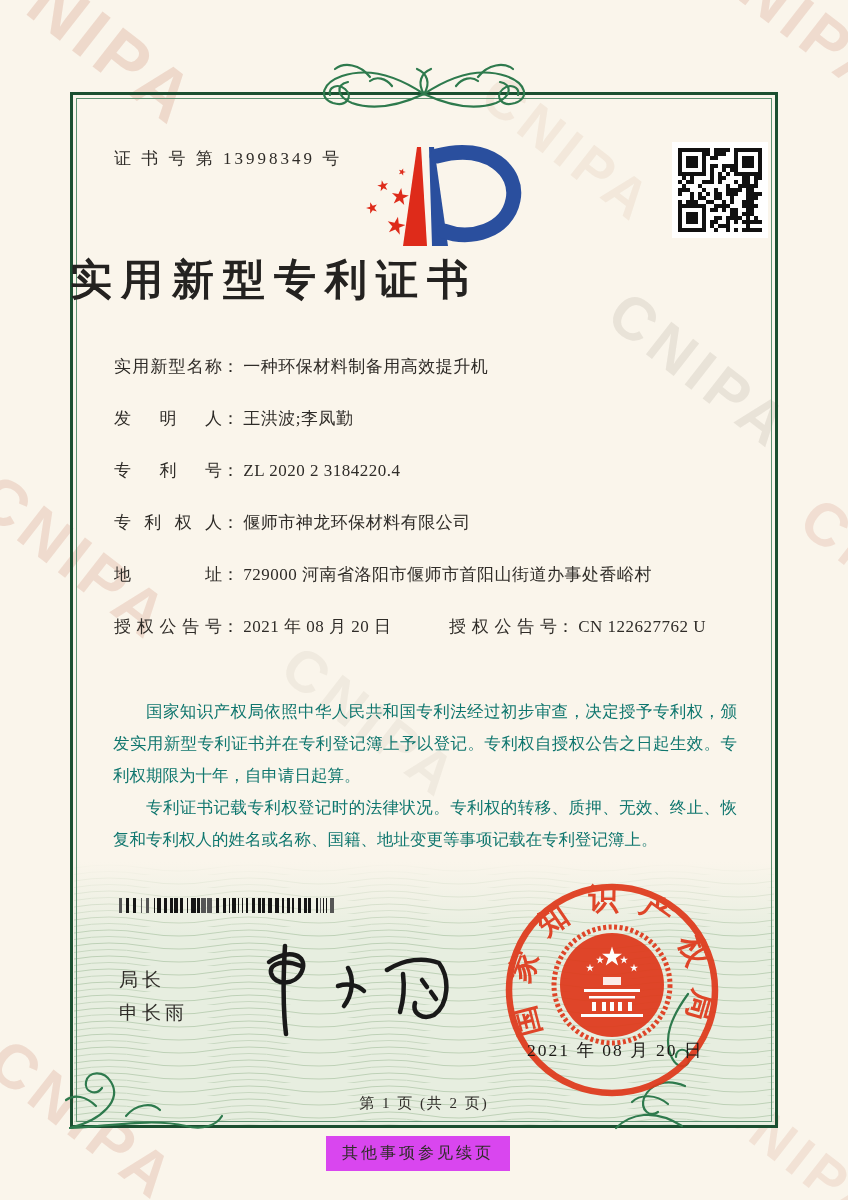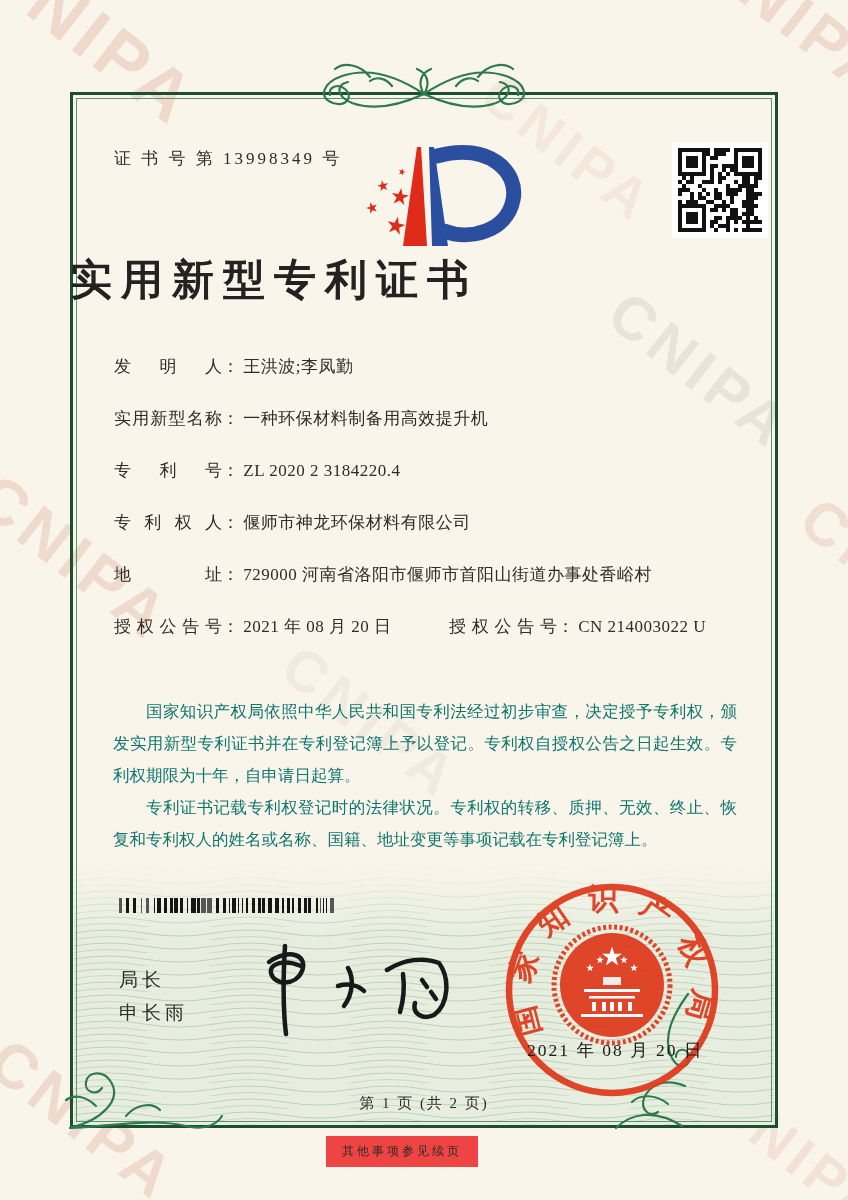--- a/index.html
+++ b/index.html
@@ -57,22 +57,22 @@
   .signature path{fill:none;stroke:#191919;stroke-width:4.5;stroke-linecap:round;stroke-linejoin:round}
   .seal{position:absolute;left:499px;top:877px;width:226px;height:226px;
         mix-blend-mode:multiply;opacity:.94}
   .seal-stroke{stroke:var(--seal-red);fill:none}
   .seal-fill{fill:var(--seal-red)}
   .seal-text{fill:var(--seal-red);font-size:30px;font-weight:bold;letter-spacing:19px;
              font-family:"Liberation Serif","DejaVu Serif",serif}
   .seal-date{position:absolute;left:527px;top:1038px;font-size:17.5px;letter-spacing:2px;color:#1d1b18}
   .page-num{position:absolute;left:70px;top:1094px;width:708px;text-align:center;
             font-size:15px;letter-spacing:2px}
-  .cont-note{position:absolute;left:326px;top:1136px;background:#ef4444;
-             padding:7px 16px;font-size:12px;letter-spacing:3px}
+  .cont-note{position:absolute;left:326px;top:1136px;background:#d946ef;
+             padding:7px 16px;font-size:16px;letter-spacing:3px}
   .logo-star{fill:var(--logo-red)}
 </style>
 </head>
 <body>
 
 <div class="page">
 
   <span class="wm wm-a">CNIPA</span>
   <span class="wm wm-b">CNIPA</span>
   <span class="wm wm-c">CNIPA</span>
@@ -589,45 +589,45 @@
           <b class="on"></b>
           <b class="on"></b>
           <b class="on"></b>
         </div>
     </div>
 
     <div class="title">实用新型专利证书</div>
 
     <div class="fields">
       <div class="frow">
+        <span class="flabel">实用新型名称</span><span>：</span>
+        <span class="fvalue">一种环保材料制备用高效提升机</span>
+      </div>
+      <div class="frow">
         <span class="flabel">发明人</span><span>：</span>
         <span class="fvalue">王洪波;李凤勤</span>
-      </div>
-      <div class="frow">
-        <span class="flabel">实用新型名称</span><span>：</span>
-        <span class="fvalue">一种环保材料制备用高效提升机</span>
       </div>
       <div class="frow">
         <span class="flabel">专利号</span><span>：</span>
         <span class="fvalue">ZL 2020 2 3184220.4</span>
       </div>
       <div class="frow">
         <span class="flabel">专利权人</span><span>：</span>
         <span class="fvalue">偃师市神龙环保材料有限公司</span>
       </div>
       <div class="frow">
         <span class="flabel">地址</span><span>：</span>
         <span class="fvalue">729000 河南省洛阳市偃师市首阳山街道办事处香峪村</span>
       </div>
       <div class="frow">
         <span class="flabel">授权公告号</span><span>：</span>
         <span class="fvalue">2021 年 08 月 20 日</span>
         <span class="fcol2">
           <span class="flabel">授权公告号</span><span>：</span>
-          <span class="fvalue">CN 214003022 U</span>
+          <span class="fvalue">CN 122627762 U</span>
         </span>
       </div>
     </div>
 
     <div class="body-text">
       <p>国家知识产权局依照中华人民共和国专利法经过初步审查，决定授予专利权，颁发实用新型专利证书并在专利登记簿上予以登记。专利权自授权公告之日起生效。专利权期限为十年，自申请日起算。</p>
       <p>专利证书记载专利权登记时的法律状况。专利权的转移、质押、无效、终止、恢复和专利权人的姓名或名称、国籍、地址变更等事项记载在专利登记簿上。</p>
     </div>
 
     <div class="barcode" id="barcode">

